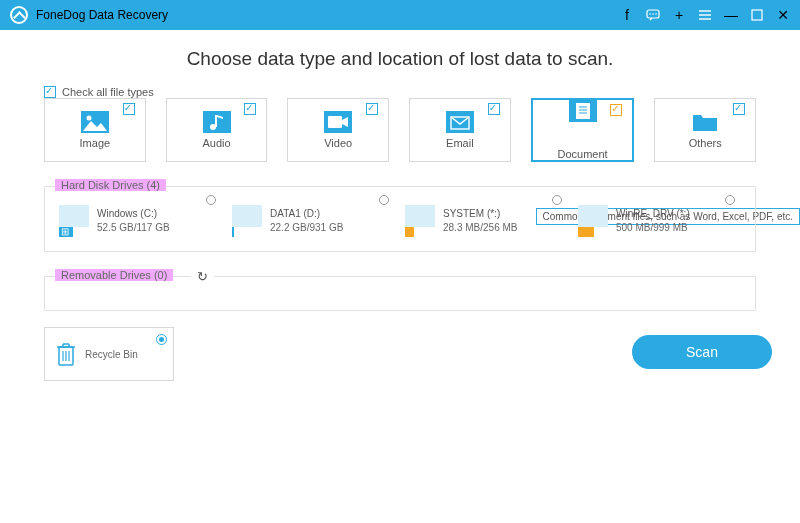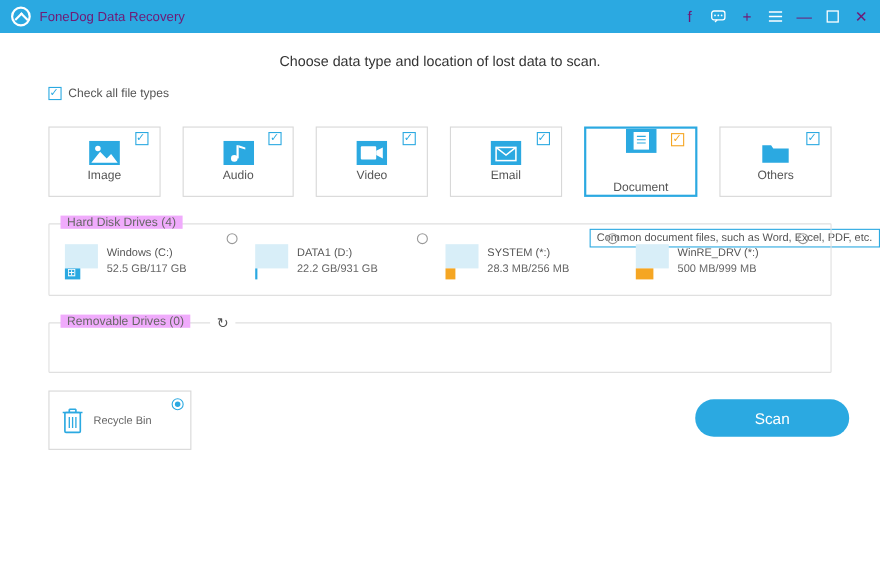--- a/index.html
+++ b/index.html
@@ -1,27 +1,27 @@
 <!DOCTYPE html>
 <html><head>
 <meta charset="utf-8">
 <style>
   * { box-sizing: border-box; margin: 0; padding: 0; font-family: Arial, sans-serif; }
   body { width: 800px; height: 523px; background: #fff; overflow: hidden; position: relative; }
   
-  .titlebar { background: #2ba9e1; height: 30px; display: flex; align-items: center; padding: 0 10px; color: #701a75; font-size: 12px; }
+  .titlebar { background: #2ba9e1; height: 30px; display: flex; align-items: center; padding: 0 10px; color: #000000; font-size: 12px; }
   .titlebar .logo-circle { width: 18px; height: 18px; border: 2px solid #fff; border-radius: 50%; margin-right: 8px; display: flex; align-items: center; justify-content: center; position: relative; }
   .titlebar .logo-circle::before { content: ''; position: absolute; width: 7px; height: 7px; border-top: 2px solid #fff; border-right: 2px solid #fff; transform: rotate(-45deg); left: 3px; top: 5px; }
   .titlebar .controls { margin-left: auto; display: flex; gap: 12px; }
   .titlebar .ctrl { width: 14px; height: 14px; display: flex; align-items: center; justify-content: center; cursor: pointer; font-size: 14px; }
   
   .content { padding: 18px 44px 0 44px; position: relative; }
-  .subheading { text-align: center; font-size: 13px; color: #333; margin-bottom: 16px; }
-  
-  .checkall { display: flex; align-items: center; font-size: 11px; color: #555; margin-bottom: 24px; }
+  .subheading { text-align: center; font-size: 19px; color: #333; margin-bottom: 16px; }
+  
+  .checkall { display: flex; align-items: center; font-size: 11px; color: #555; margin-bottom: 0; }
   .cb { width: 12px; height: 12px; border: 1px solid #2ba9e1; margin-right: 6px; position: relative; cursor: pointer; }
   .cb.on::after { content: '✓'; color: #2ba9e1; font-size: 10px; position: absolute; top: -2px; left: 0; }
   .cb.on.orange::after { color: #f5a623; }
   .cb.orange { border-color: #f5a623; }
   
   .type-grid { display: flex; gap: 20px; margin-bottom: 6px; }
   .type-card { flex: 1; height: 64px; border: 1px solid #d8d8d8; position: relative; display: flex; flex-direction: column; align-items: center; justify-content: center; cursor: pointer; }
   .type-card.selected { border: 2px solid #2ba9e1; justify-content: space-between; }
   .type-card .mini-cb { position: absolute; top: 4px; right: 4px; }
   .type-card .icon-wrap { width: 28px; height: 22px; margin-bottom: 4px; }
@@ -38,21 +38,21 @@
   .drive-cell .radio { width: 10px; height: 10px; border: 1px solid #999; border-radius: 50%; position: absolute; top: -10px; right: 6px; cursor: pointer; }
   .drive-icon { width: 30px; height: 32px; margin-right: 8px; display: flex; flex-direction: column; }
   .drive-icon .top { flex: 0 0 22px; background: #d8eef8; }
   .drive-icon .bottom { flex: 1; display: flex; }
   .drive-icon .used { background: #2ba9e1; }
   .drive-icon .used.orange { background: #f5a623; }
   .drive-icon .win-glyph { color: #fff; font-size: 10px; line-height: 10px; padding-left: 2px; }
   .drive-txt { font-size: 10px; color: #666; line-height: 1.4; }
   .drive-txt .name { color: #555; }
   
-  .removable { height: 46px; text-decoration: underline; }
+  .removable { height: 35px; text-decoration: underline; }
   
   .recycle-card { margin-top: 16px; width: 130px; height: 54px; border: 1px solid #d8d8d8; position: relative; display: flex; align-items: center; padding: 0 10px; cursor: pointer; }
   .recycle-card .radio { width: 11px; height: 11px; border: 1px solid #2ba9e1; border-radius: 50%; position: absolute; top: 6px; right: 6px; }
   .recycle-card .radio.on::after { content: ''; position: absolute; inset: 2px; background: #2ba9e1; border-radius: 50%; }
   .recycle-card .rlabel { font-size: 10px; color: #666; margin-left: 8px; }
   
   .scan-btn { position: absolute; right: 28px; bottom: 12px; width: 140px; height: 34px; background: #2ba9e1; color: #fff; border-radius: 17px; display: flex; align-items: center; justify-content: center; font-size: 14px; cursor: pointer; }
   
   svg { display: block; }
 </style>

